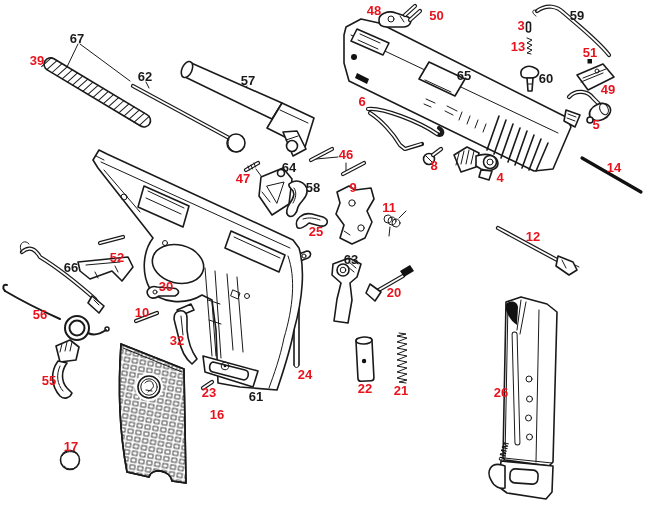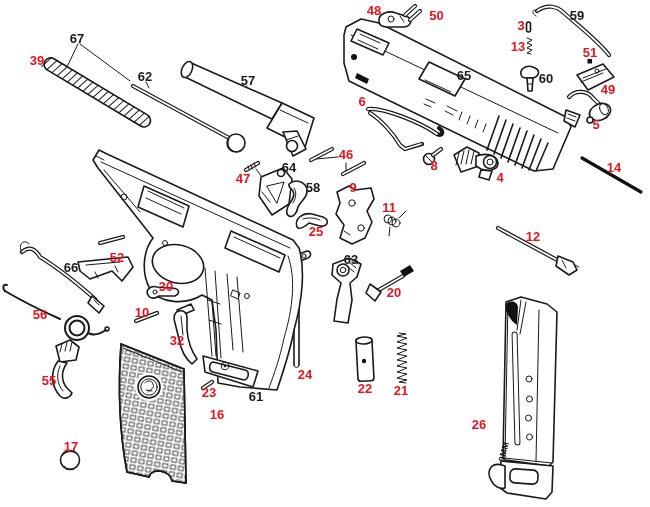--- a/index.html
+++ b/index.html
@@ -401,16 +401,16 @@
       <div class="part-label red" style="left: 142px; top: 312px;">10</div>
       <div class="part-label red" style="left: 177px; top: 340px;">32</div>
       <div class="part-label red" style="left: 49px; top: 380px;">55</div>
       <div class="part-label red" style="left: 209px; top: 392px; text-align: right;">23</div>
       <div class="part-label black" style="left: 256px; top: 396px;">61</div>
       <div class="part-label red" style="left: 201px; top: 414px; margin-left: 16px;">16</div>
       <div class="part-label red" style="left: 71px; top: 446px;">17</div>
       <div class="part-label red" style="left: 305px; top: 374px;">24</div>
       <div class="part-label red" style="left: 365px; top: 388px;">22</div>
       <div class="part-label red" style="left: 401px; top: 390px;">21</div>
-      <div class="part-label red" style="left: 479px; top: 392px; margin-top: 32px;">26</div>
+      <div class="part-label red" style="left: 501px; top: 392px;">26</div>
     </div>
 
 </div>
 
 </body></html>

